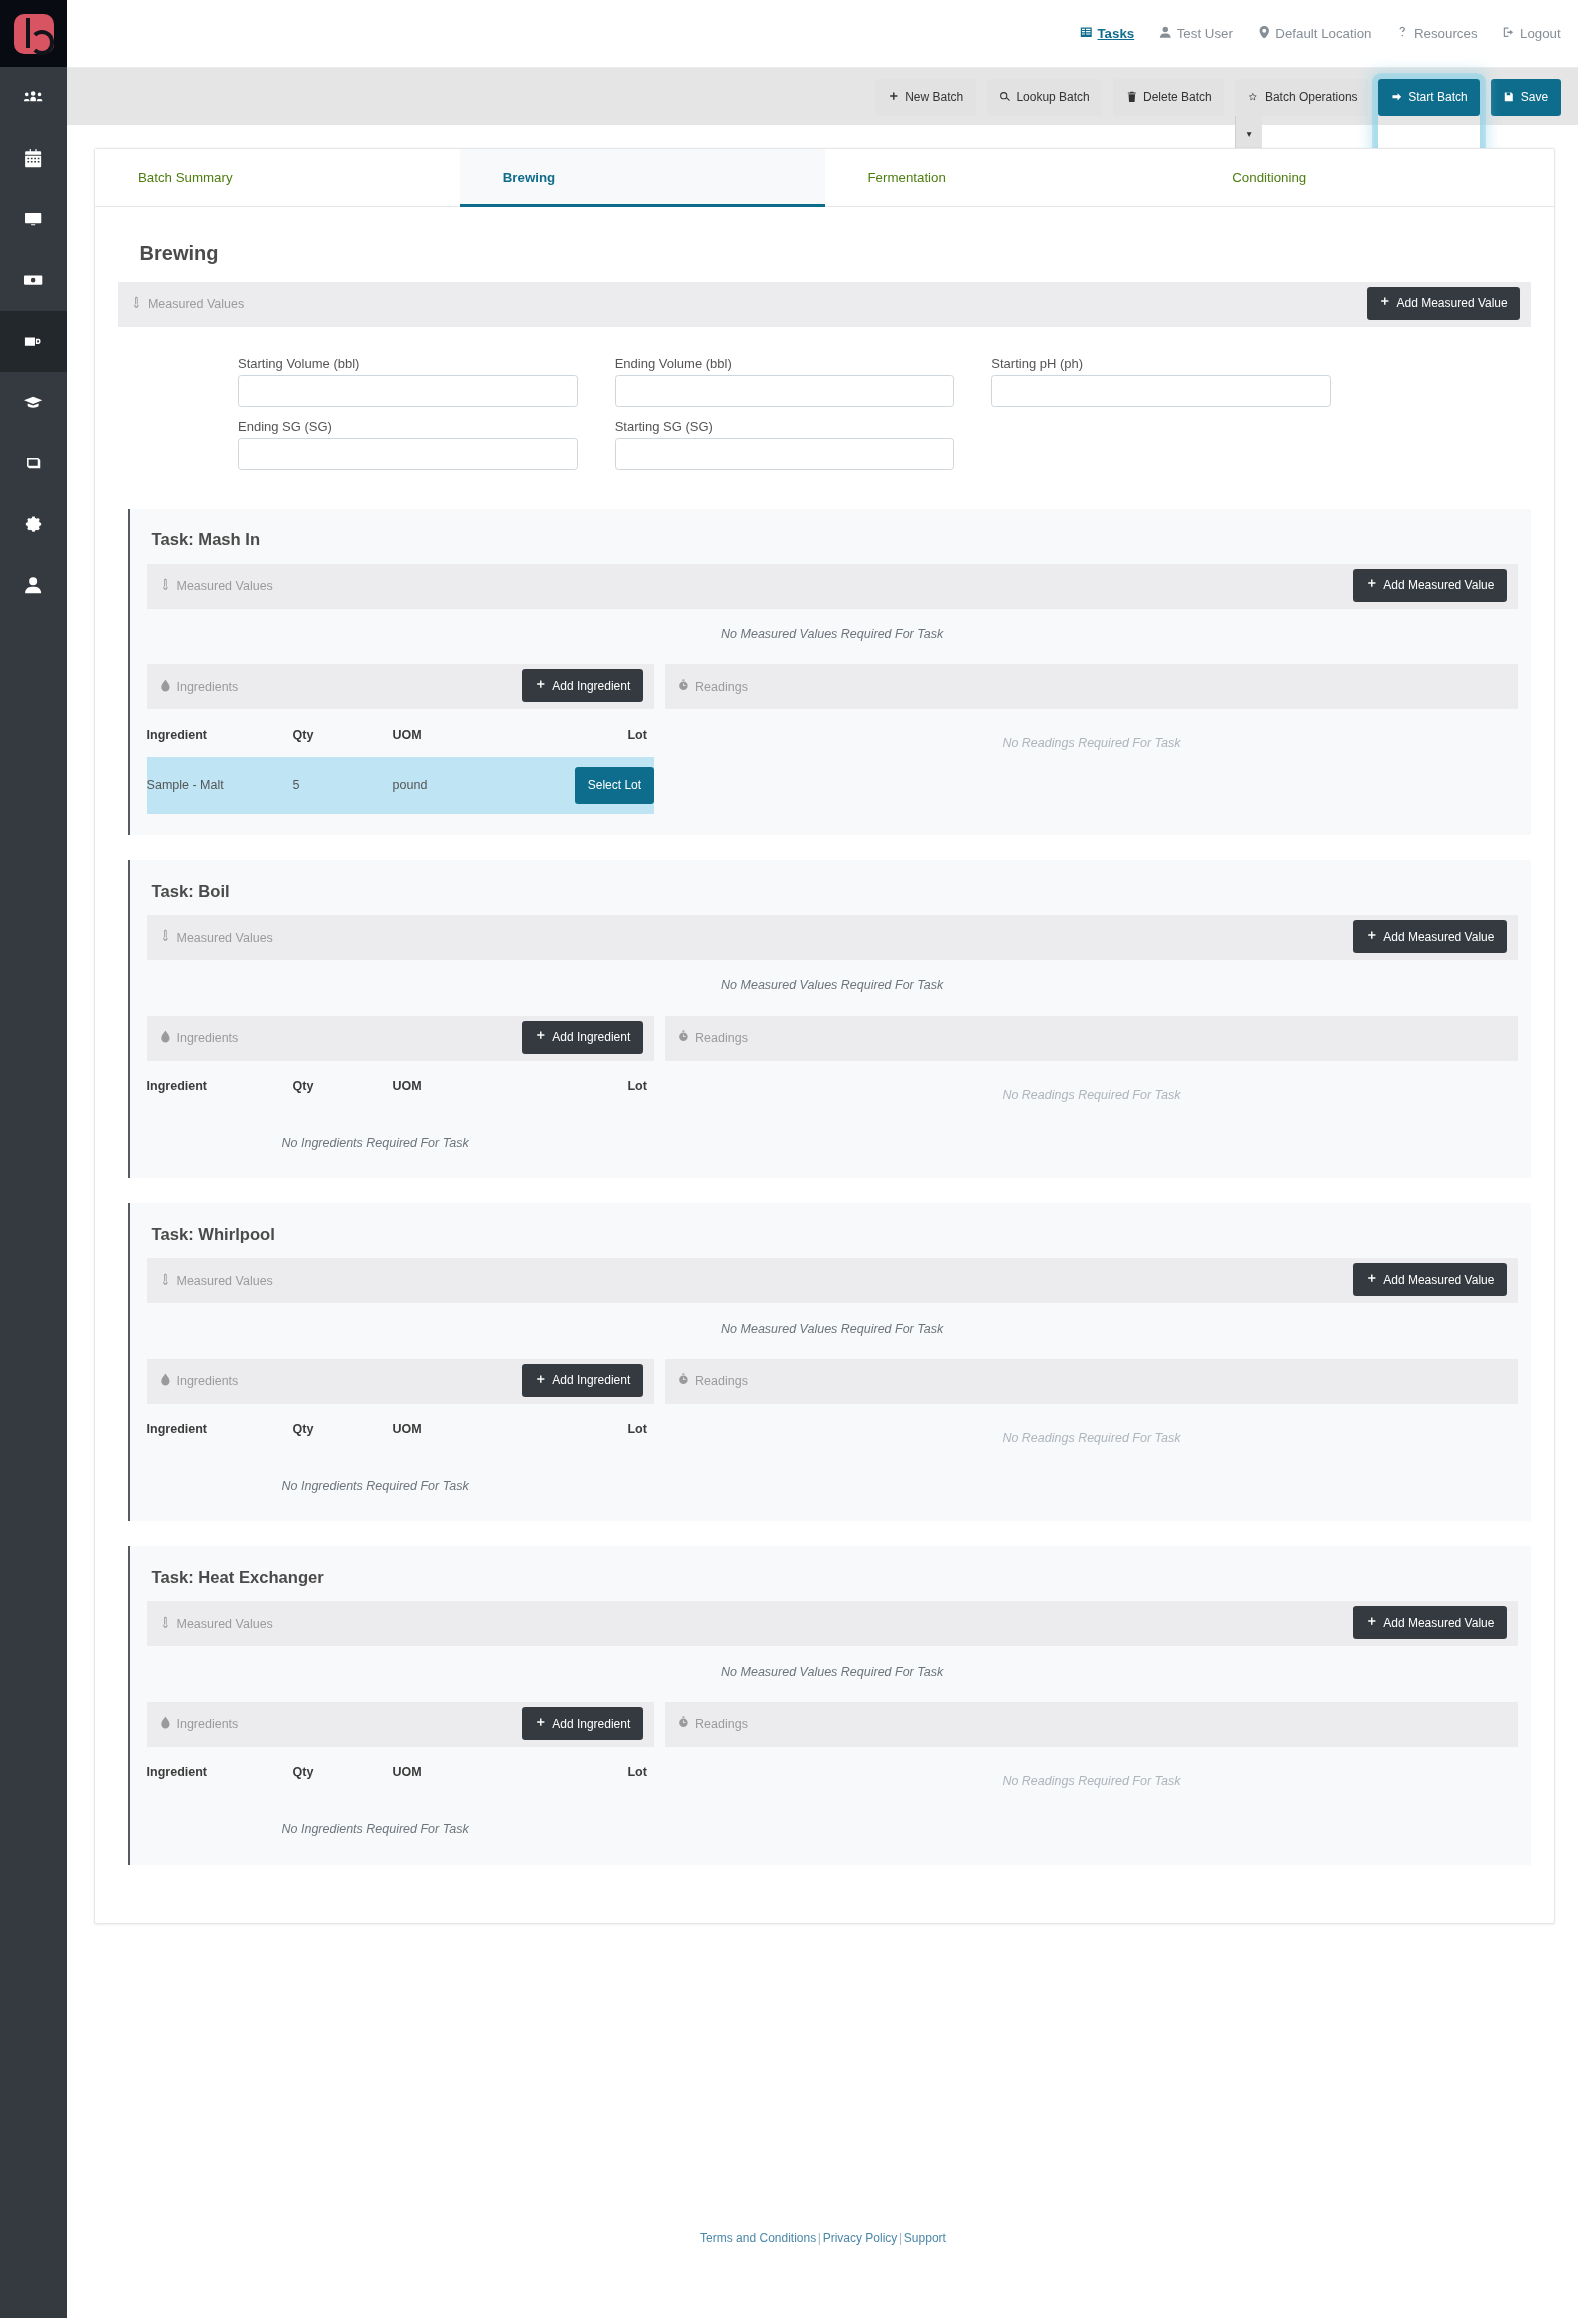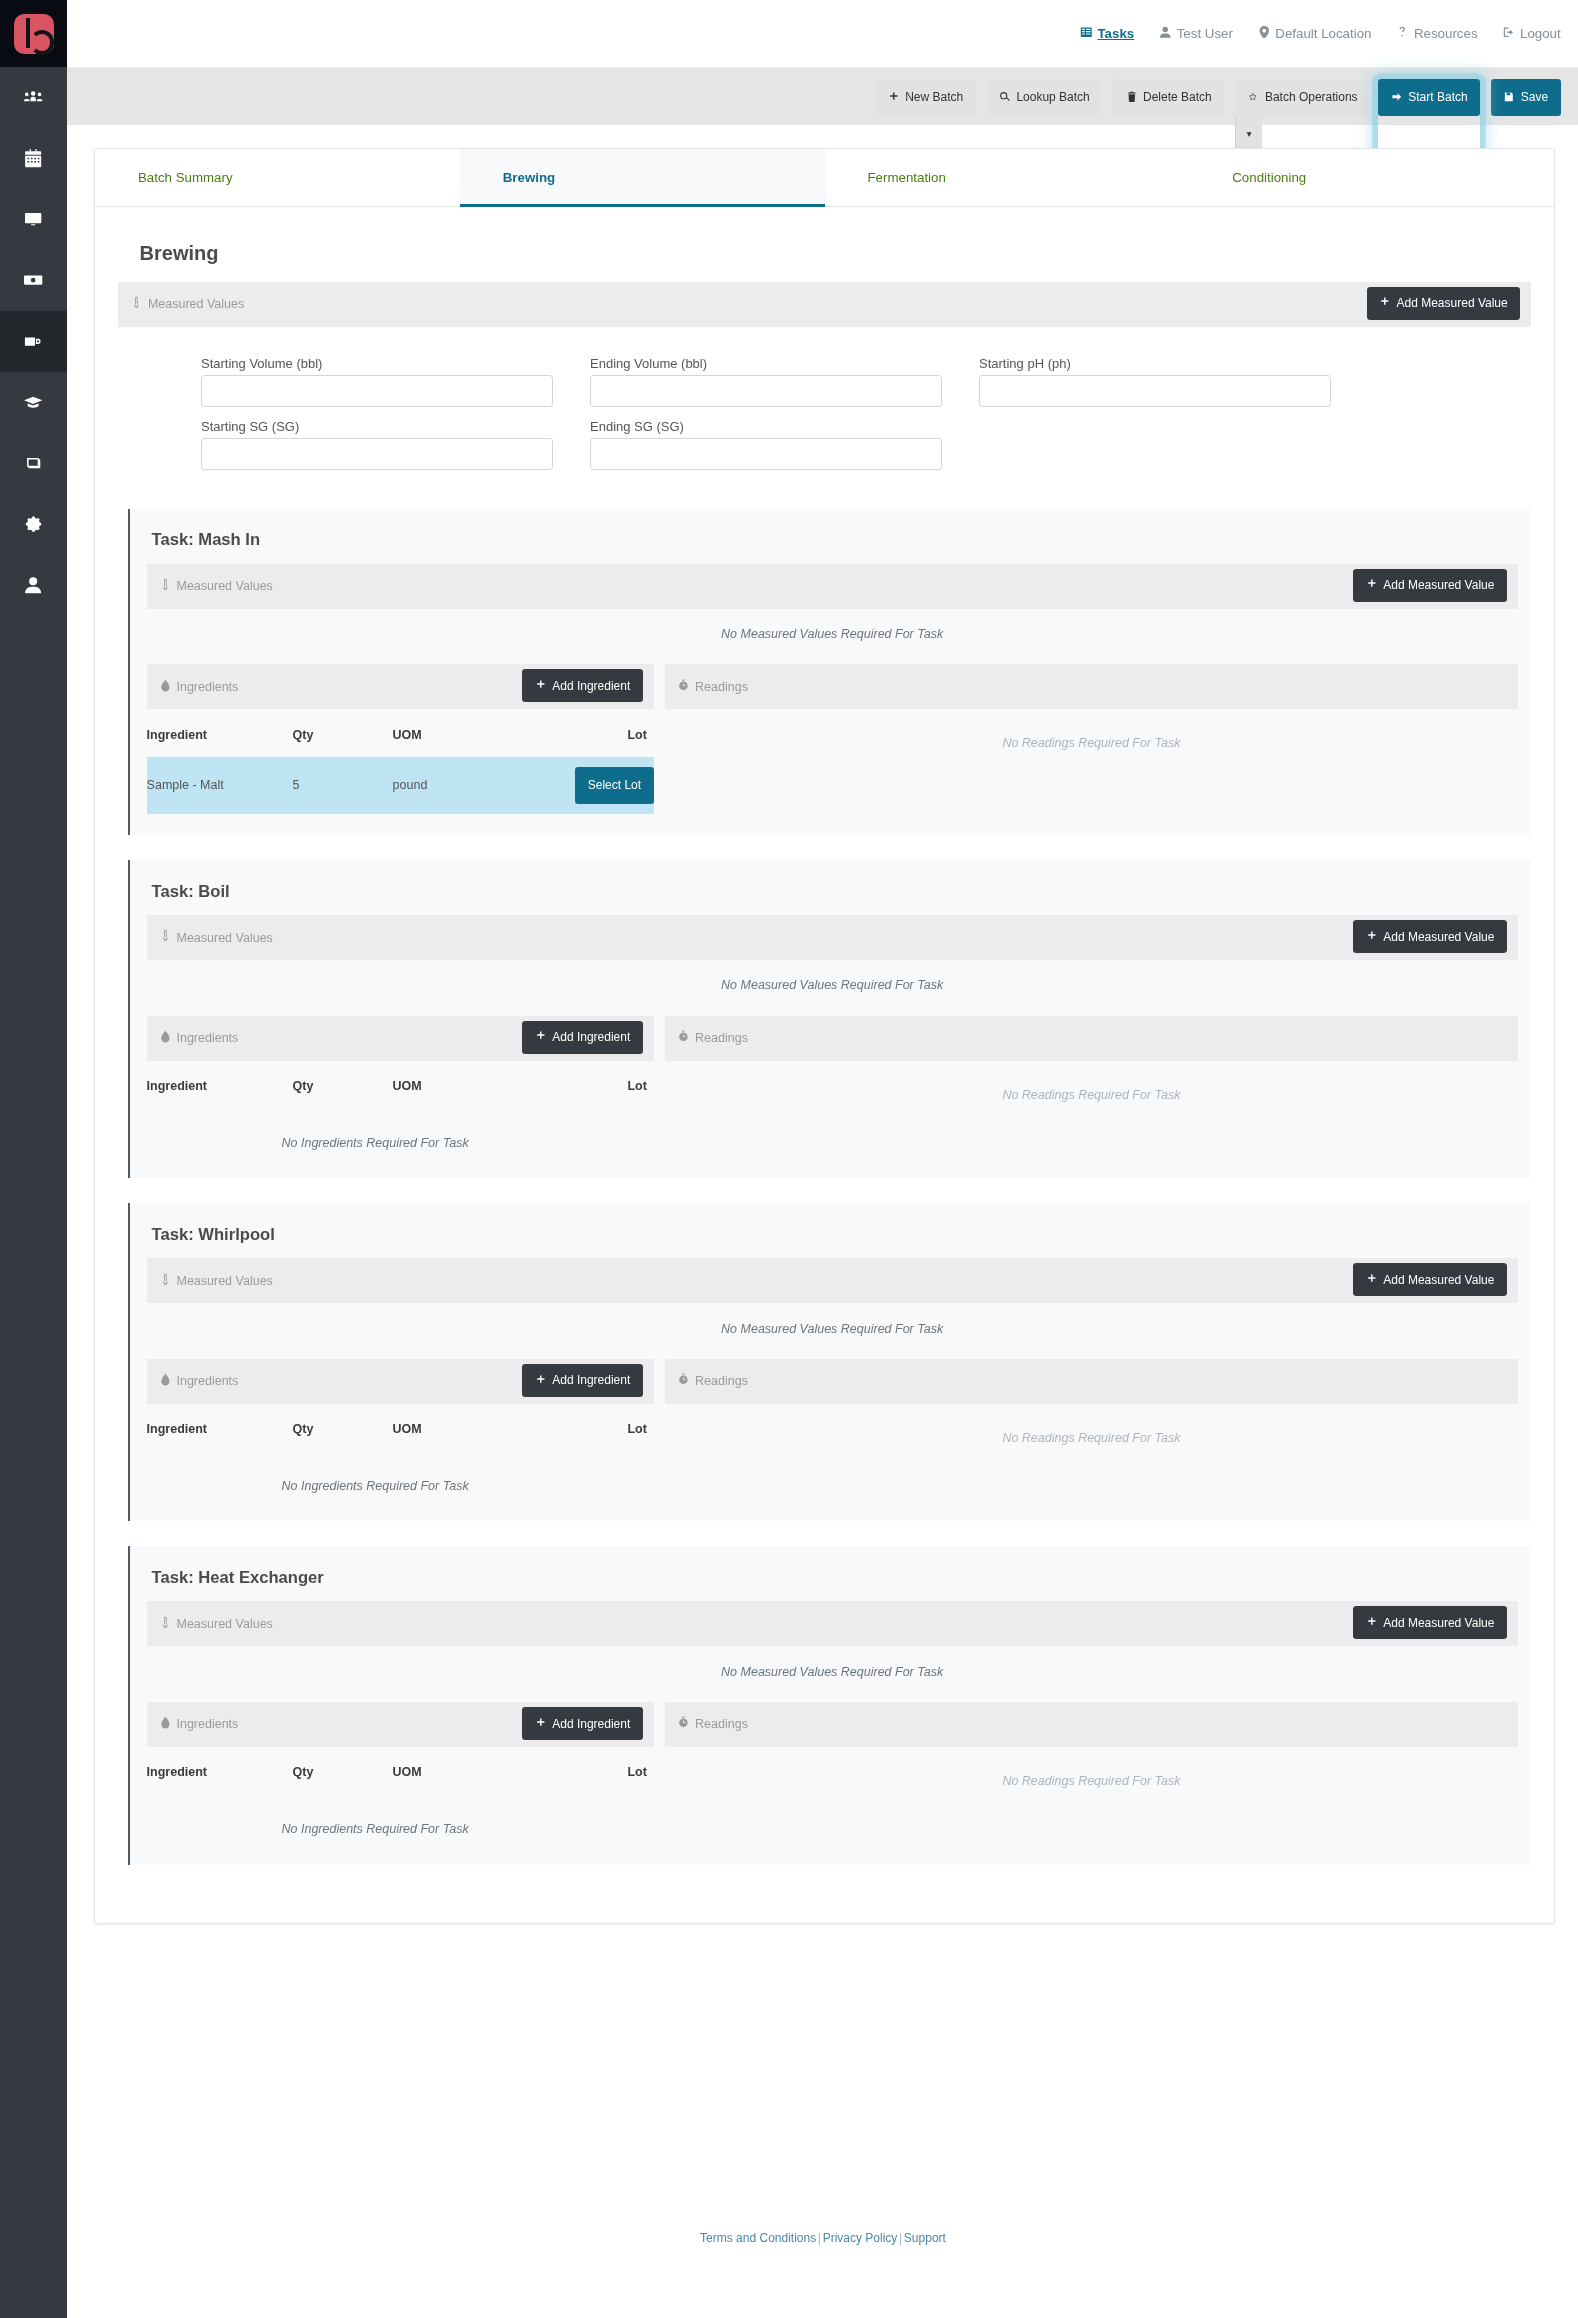--- a/index.html
+++ b/index.html
@@ -156,21 +156,21 @@
   .bar-label svg { width: 10.8px; height: 13.3px; fill: #9a9a9a; }
   .bar .btn { position: absolute; right: 10.8px; top: 5px; height: 33px; }
 
   
   #mv-top-bar { margin: 0 0 0 0; }
   #mv-fields {
     display: grid;
     grid-template-columns: 1fr 1fr 1fr;
     gap: 0 37px;
     padding: 23px 0 8.3px 0;
-    margin-left: 83px;
+    margin-left: 120px;
     margin-right: 200px;
   }
   .field-label { font-size: 13px; color: #555; margin: 6.7px 0 4.2px; }
   .field-input {
     width: 100%; height: 32px;
     border: 0.8px solid #cfd6dc; border-radius: 3.3px;
     background: #fff; padding: 0 8.3px;
     font-family: "Liberation Sans", sans-serif; font-size: 11.6px;
     margin-bottom: 5px;
   }
@@ -462,25 +462,25 @@
           </div>
           <div>
             <div class="field-label">Ending Volume (bbl)</div>
             <input class="field-input" type="text" value="" style="">
           </div>
           <div>
             <div class="field-label">Starting pH (ph)</div>
             <input class="field-input" type="text" value="" style="">
           </div>
           <div>
+            <div class="field-label">Ending SG (SG)</div>
+            <input class="field-input" type="text" value="" style="">
+          </div>
+          <div>
             <div class="field-label">Starting SG (SG)</div>
-            <input class="field-input" type="text" value="" style="">
-          </div>
-          <div>
-            <div class="field-label">Ending SG (SG)</div>
             <input class="field-input" type="text" value="" style="">
           </div>
         </div>
       </section>
 
       <section class="task">
         <div class="task-title">Task: Mash In</div>
 
         <div class="bar">
           <span class="bar-label">

